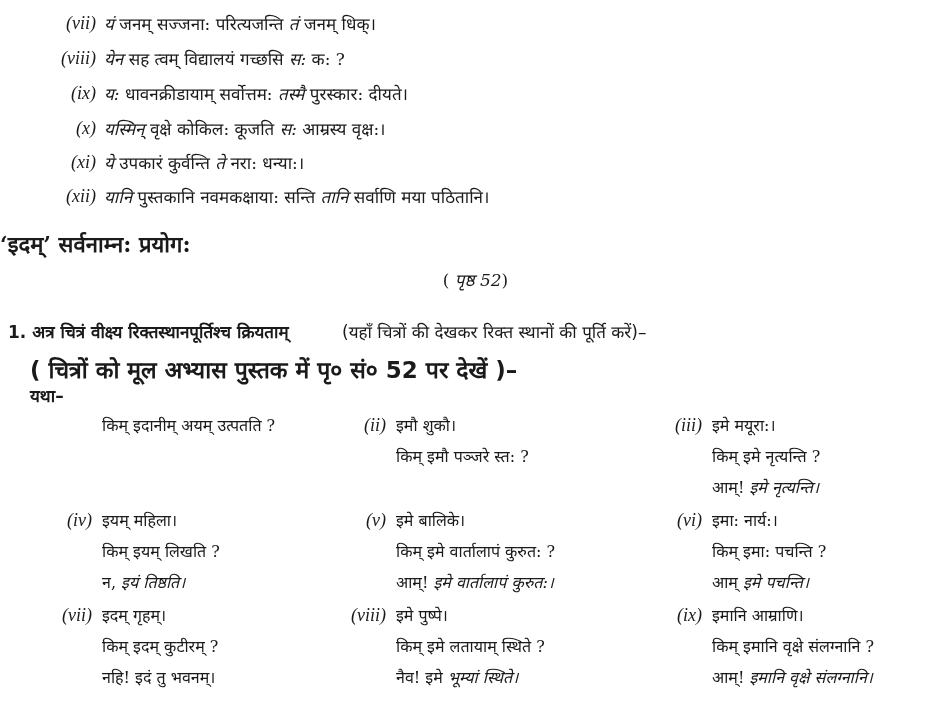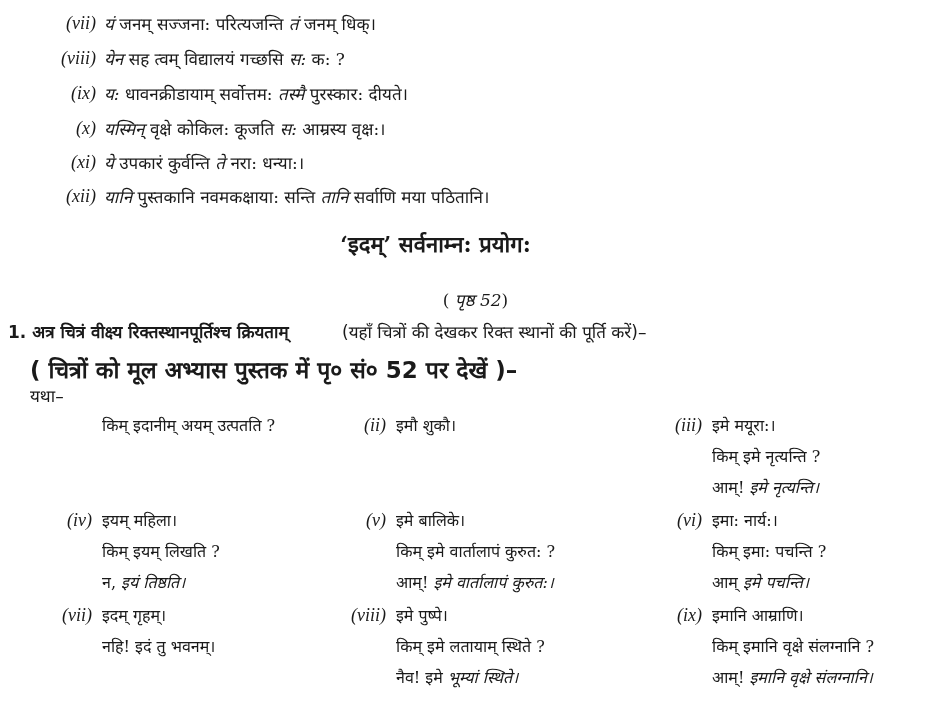--- a/index.html
+++ b/index.html
@@ -17,41 +17,41 @@
   }
   .sent .num {
     display: inline-block; width: 96px; text-align: right; padding-right: 8px;
     font-family: "Liberation Serif", serif; font-style: italic; font-size: 18px;
   }
   .sent .txt { display: inline-block; }
   .it { font-style: italic; }
 
   
   .heading {
-    position: absolute; left: 0; width: 871px; text-align: center;
+    position: absolute; left: 0; width: 871px; 
     font-size: 22px; font-weight: bold; top: 228px;
   }
   .subheading {
     position: absolute; left: 0; width: 951px; text-align: center;
-    font-size: 17px; top: 268px; margin-top: 20px;
+    font-size: 17px; top: 268px;
   }
   .subheading span { font-style: italic; }
 
   
   .q1 {
     position: absolute; left: 8px; top: 320px; font-size: 17px; font-weight: bold;
     font-family: "DejaVu Sans", "Liberation Sans", sans-serif; white-space: nowrap;
   }
   .q1 .normal { font-weight: normal; margin-left: 48px; }
   .q1b {
     position: absolute; left: 30px; top: 353px; font-size: 23px; font-weight: bold;
     font-family: "DejaVu Sans", "Liberation Sans", sans-serif; white-space: nowrap;
   }
   .yatha {
-    position: absolute; left: 30px; top: 384px; font-size: 17px; font-weight: normal;
+    position: absolute; left: 30px; top: 384px; font-size: 17px; font-weight: bold;
     font-family: "DejaVu Sans", "Liberation Sans", sans-serif;
   }
 
   
   .ex {
     position: absolute; font-size: 16px; white-space: nowrap;
   }
   .ex .row { height: 31px; line-height: 31px; }
   .ex .lab {
     display: inline-block; text-align: right; padding-right: 10px;
@@ -116,25 +116,27 @@
   <div class="ex" style="left:30px; top:410px">
     <div class="row"><span class="indent" style="width:72px"></span><span>किम् इदानीम् अयम् उत्पतति ?</span></div>
   </div>
   <div class="ex" style="left:30px; top:505px">
     <div class="row"><span class="lab" style="width:62px">(iv)</span><span>इयम् महिला।</span></div>
     <div class="row"><span class="indent" style="width:72px"></span><span>किम् इयम् लिखति ?</span></div>
     <div class="row"><span class="indent" style="width:72px"></span><span>न, </span><span class="it">इयं तिष्ठति।</span></div>
   </div>
   <div class="ex" style="left:30px; top:600px">
     <div class="row"><span class="lab" style="width:62px">(vii)</span><span>इदम् गृहम्।</span></div>
+    <div class="row"><span class="indent" style="width:72px"></span><span>किम् इदम् कुटीरम् ?</span></div>
     <div class="row"><span class="indent" style="width:72px"></span><span>नहि! इदं तु भवनम्।</span><span class="it"></span></div>
   </div>
 
   <div class="ex" style="left:330px; top:410px">
     <div class="row"><span class="lab" style="width:56px">(ii)</span><span>इमौ शुकौ।</span></div>
+    <div class="row"><span class="indent" style="width:66px"></span><span>किम् इमौ पञ्जरे स्त: ?</span></div>
   </div>
   <div class="ex" style="left:330px; top:505px">
     <div class="row"><span class="lab" style="width:56px">(v)</span><span>इमे बालिके।</span></div>
     <div class="row"><span class="indent" style="width:66px"></span><span>किम् इमे वार्तालापं कुरुत: ?</span></div>
     <div class="row"><span class="indent" style="width:66px"></span><span>आम्! </span><span class="it">इमे वार्तालापं कुरुत:।</span></div>
   </div>
   <div class="ex" style="left:330px; top:600px">
     <div class="row"><span class="lab" style="width:56px">(viii)</span><span>इमे पुष्पे।</span></div>
     <div class="row"><span class="indent" style="width:66px"></span><span>किम् इमे लतायाम् स्थिते ?</span></div>
     <div class="row"><span class="indent" style="width:66px"></span><span>नैव! इमे </span><span class="it">भूम्यां स्थिते।</span></div>

